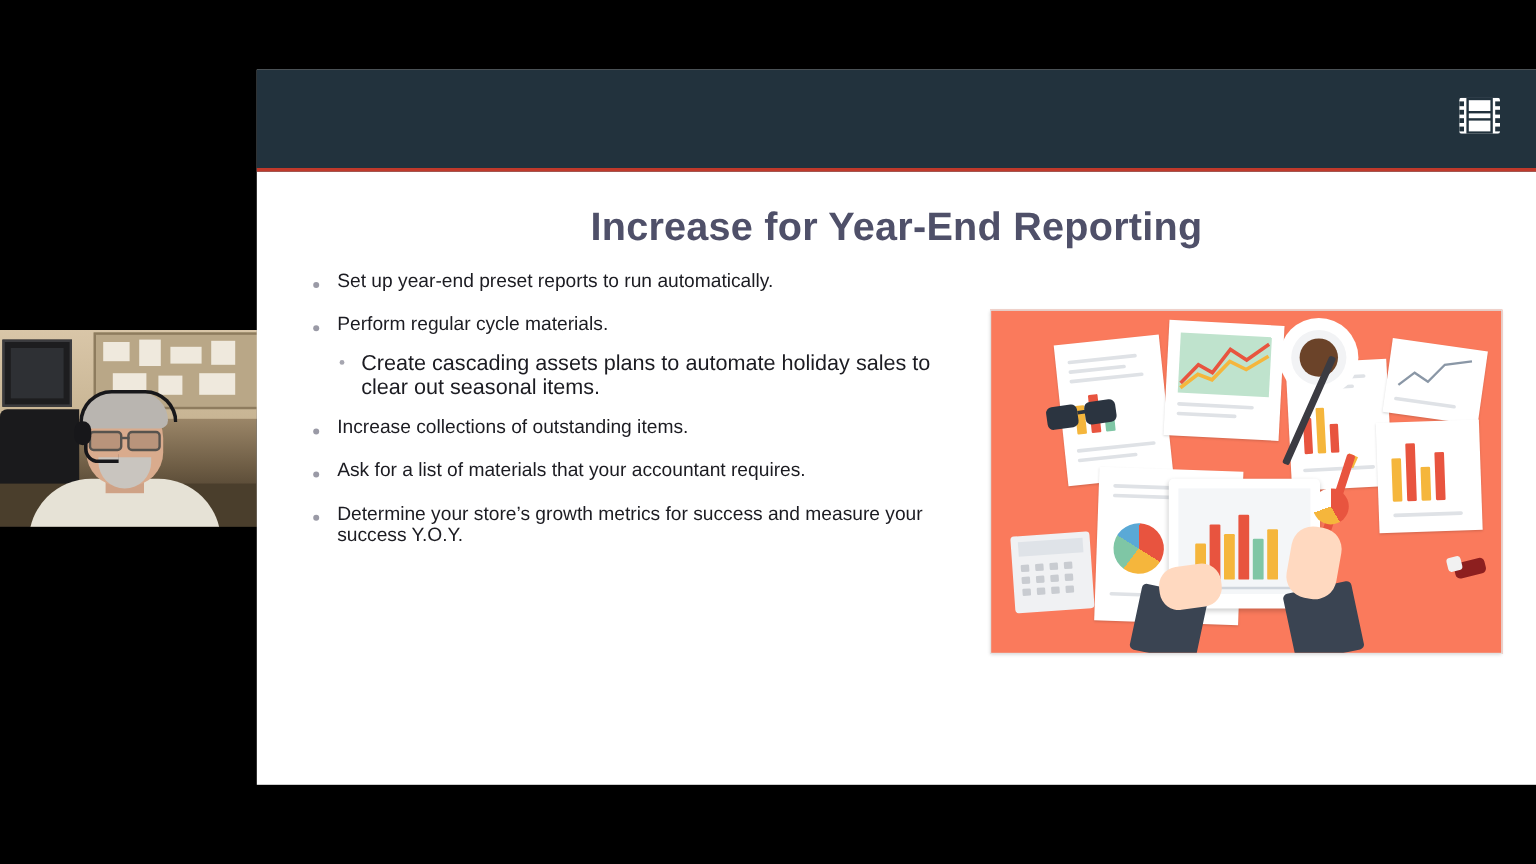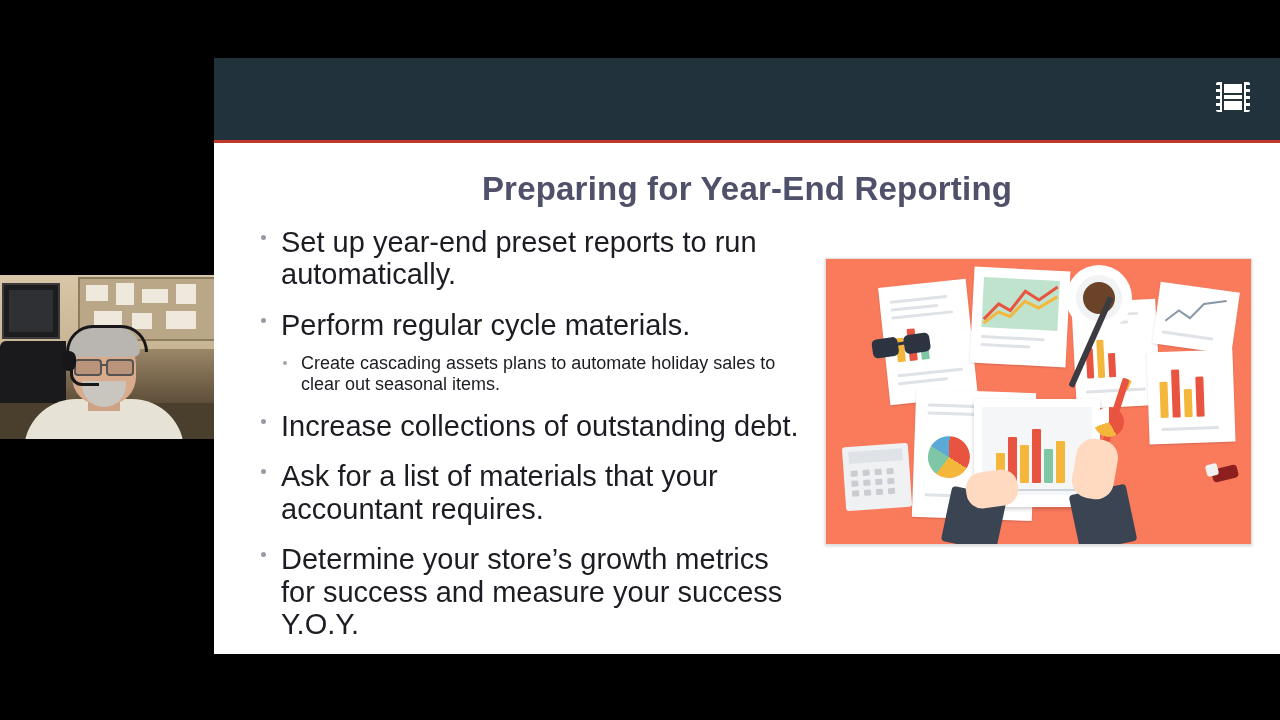--- a/index.html
+++ b/index.html
@@ -253,21 +253,21 @@
   .bullets {
     width: 540px;
     flex: none;
   }
 
   .bullet {
     position: relative;
     padding-left: 22px;
     margin-bottom: 18px;
     color: #1c1c22;
-    font-size: 29px;
+    font-size: 16px;
     line-height: 1.12;
   }
   .bullet::before {
     content: "";
     position: absolute;
     left: 2px;
     top: 9px;
     width: 5px;
     height: 5px;
     border-radius: 50%;
@@ -443,29 +443,29 @@
           <rect x="0" y="24" width="4" height="4" fill="#22323d"></rect>
           <rect x="30" y="3" width="4" height="4" fill="#22323d"></rect>
           <rect x="30" y="10" width="4" height="4" fill="#22323d"></rect>
           <rect x="30" y="17" width="4" height="4" fill="#22323d"></rect>
           <rect x="30" y="24" width="4" height="4" fill="#22323d"></rect>
         </svg>
       </span>
     </div>
 
     <div class="slide-body">
-      <h1 class="slide-title">Preparing for Year-End Reporting</h1>
+      <h1 class="slide-title">Increase for Year-End Reporting</h1>
 
       <div class="content-row">
 
         <div class="bullets">
           <div class="bullet">Set up year-end preset reports to run automatically.</div>
           <div class="bullet">Perform regular cycle materials.</div>
           <div class="bullet sub">Create cascading assets plans to automate holiday sales to clear out seasonal items.</div>
-          <div class="bullet">Increase collections of outstanding debt.</div>
+          <div class="bullet">Increase collections of outstanding items.</div>
           <div class="bullet">Ask for a list of materials that your accountant requires.</div>
           <div class="bullet">Determine your store’s growth metrics for success and measure your success Y.O.Y.</div>
         </div>
 
         <div class="illustration">
 
           <div class="doc" style="left:58px;top:24px;width:88px;height:118px;transform:rotate(-6deg);">
             <div class="line" style="left:10px;top:14px;width:58px;"></div>
             <div class="line" style="left:10px;top:22px;width:48px;"></div>
             <div class="line" style="left:10px;top:30px;width:62px;"></div>

